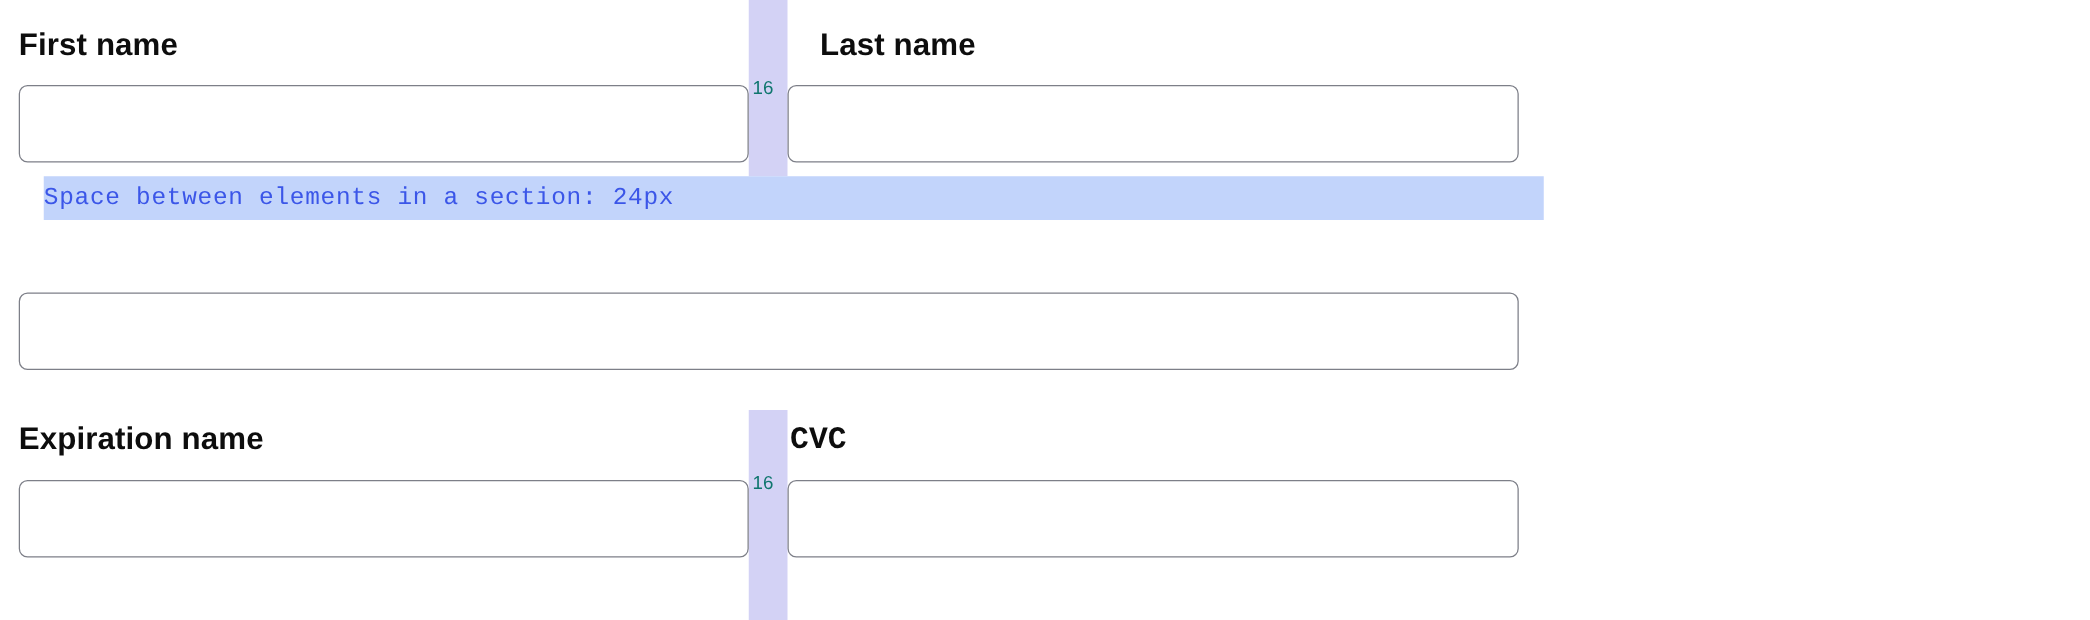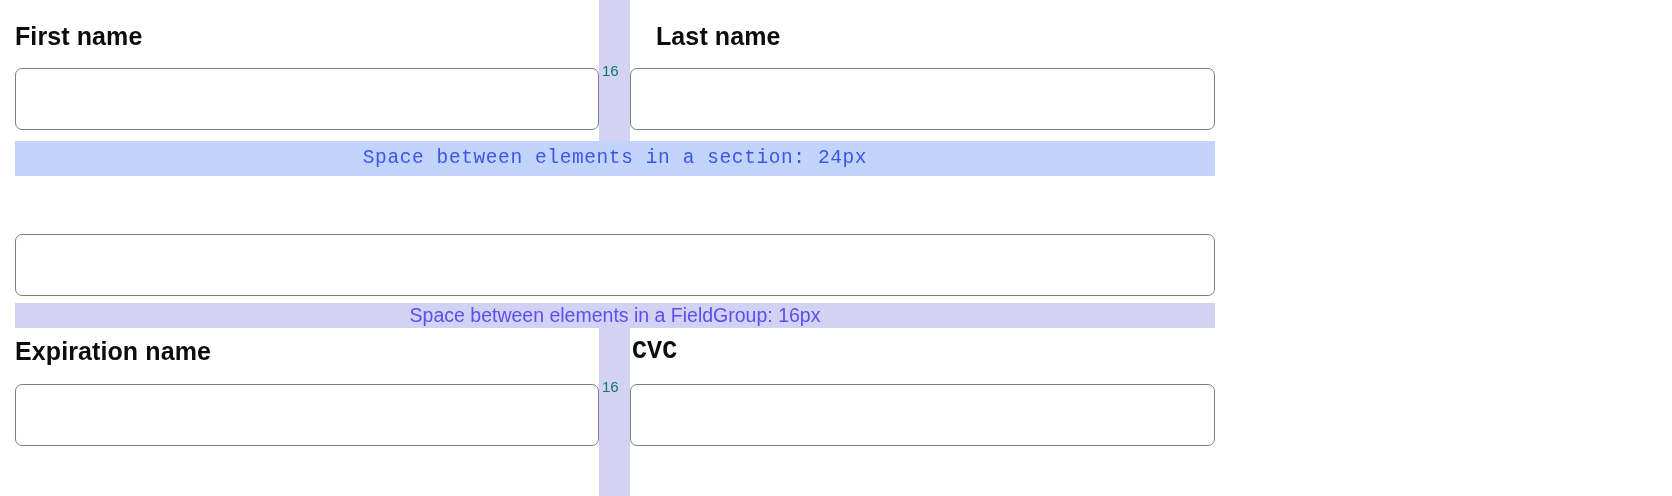--- a/index.html
+++ b/index.html
@@ -48,23 +48,23 @@
     color: #111111;
     padding: 0 12px;
     outline: none;
   }
   .field-input::placeholder { color: #9a9aa2; }
 
   
   .space-band {
     display: flex;
     align-items: center;
-    justify-content: center;
     white-space: nowrap;
     overflow: hidden;
+    margin-left: 20px;
   }
   .space-band-label {
     line-height: 1;
   }
   .band-section {
     background: #c2d4fb;
   }
   .band-section .space-band-label {
     font-family: "Liberation Mono", "DejaVu Sans Mono", monospace;
     font-size: 19.5px;
@@ -116,23 +116,20 @@
 
   <div class="abs space-band band-section" style="left:15px; top:141px; width:1200px; height:35px;">
     <span class="space-band-label">Space between elements in a section: 24px</span>
   </div>
 
 
   <div class="abs" style="left:15px; top:234px; width:1200px;">
     <input class="field-input" type="text" placeholder="" style="">
   </div>
 
-  <div class="abs space-band band-fieldgroup" style="left:15px; top:303px; width:1200px; height:25px;">
-    <span class="space-band-label">Space between elements in a FieldGroup: 16px</span>
-  </div>
 
   <div class="abs gap-column" style="left:599px; top:328px; width:31px; height:168px;"></div>
 
   <div class="abs gap-measure" style="left:602px; top:379px;">16</div>
 
   <div class="abs field-label" style="left:15px; top:339px;">Expiration name</div>
 
   <div class="abs" style="left:15px; top:384px; width:584px;">
     <input class="field-input" type="text" placeholder="" style="">
   </div>

